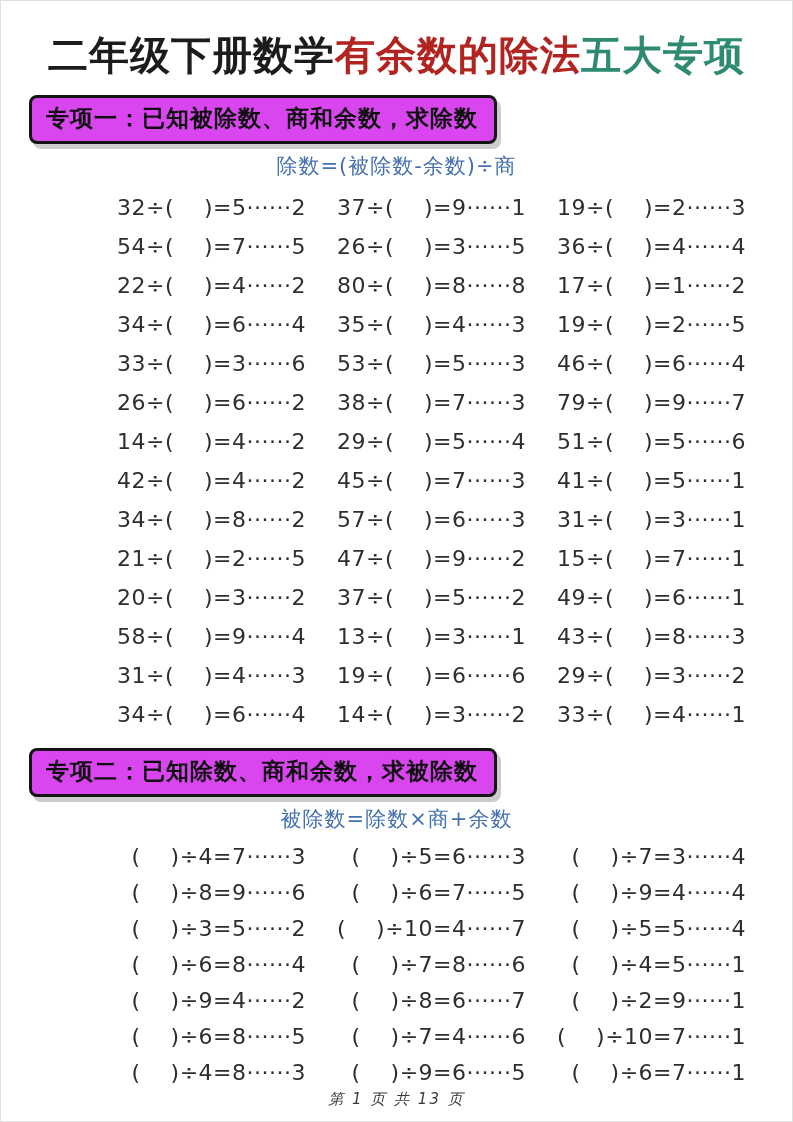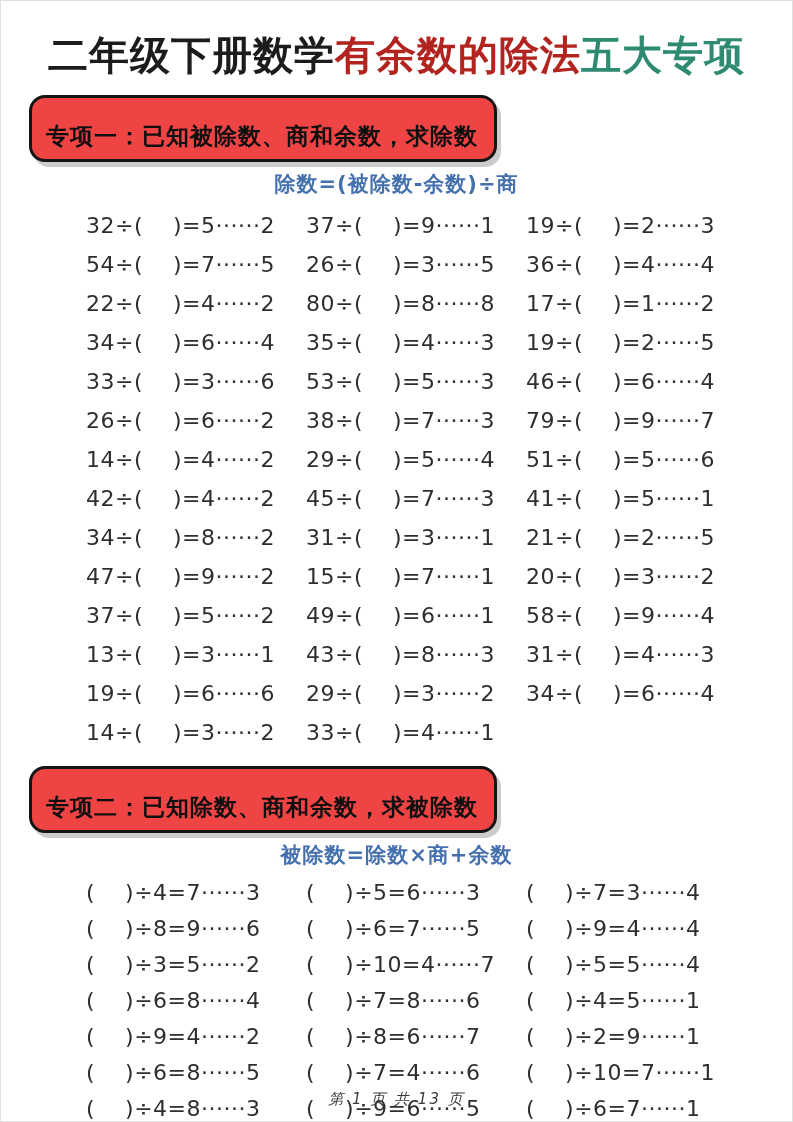--- a/index.html
+++ b/index.html
@@ -19,33 +19,33 @@
     text-align:center;margin-top:32px;font-size:40px;font-weight:bold;
     line-height:1.15;letter-spacing:1px;white-space:nowrap;font-family:Liberation Serif, serif;
   }
   .t-black{color:#1c1c1c;}
   .t-red{color:var(--red);}
   .t-teal{color:var(--teal);}
   .heading-row{margin-left:28px;}
   .heading-row.second{margin-top:14px;}
   .heading-row.first{margin-top:16px;}
   .heading-box{
-    display:inline-block;background:#ef4444;border:3px solid #141414;
-    border-radius:16px;padding:23px 16px 7px 14px;
+    display:inline-block;background:#d946ef;border:3px solid #141414;
+    border-radius:8px;padding:5px 16px 7px 14px;
     font-size:23px;font-weight:bold;color:#0f0f0f;
     box-shadow:4px 5px 0 #cccccc;letter-spacing:1px;white-space:nowrap;
   }
   .formula{
-    text-align:center;color:var(--blue);font-size:21px;font-weight:700;
+    text-align:center;color:var(--blue);font-size:21px;font-weight:400;
     margin-top:8px;line-height:28px;letter-spacing:1px;
   }
   .formula.second{margin-top:8px;}
   .grid{
     display:grid;grid-template-columns:1fr 1fr 1fr;
-    padding:0 46px 0 85px;margin-top:8px;
+    padding:0 46px 0 85px;margin-top:8px;text-align:right;
   }
   .grid .problem{
     font-size:22px;color:var(--ink);white-space:pre;
     line-height:39px;height:39px;letter-spacing:0.5px;
   }
   .grid.sec2{margin-top:6px;}
   .grid.sec2 .problem{line-height:36px;height:36px;}
   .footer{
     position:absolute;left:0;right:0;bottom:12px;text-align:center;
     font-size:15px;color:#3b3b3b;letter-spacing:2px;font-style:italic;
@@ -85,20 +85,21 @@
       <div class="problem">26÷(　 )=6······2</div>
       <div class="problem">38÷(　 )=7······3</div>
       <div class="problem">79÷(　 )=9······7</div>
       <div class="problem">14÷(　 )=4······2</div>
       <div class="problem">29÷(　 )=5······4</div>
       <div class="problem">51÷(　 )=5······6</div>
       <div class="problem">42÷(　 )=4······2</div>
       <div class="problem">45÷(　 )=7······3</div>
       <div class="problem">41÷(　 )=5······1</div>
       <div class="problem">34÷(　 )=8······2</div>
+      <div class="problem">57÷(　 )=6······3</div>
       <div class="problem">31÷(　 )=3······1</div>
       <div class="problem">21÷(　 )=2······5</div>
       <div class="problem">47÷(　 )=9······2</div>
       <div class="problem">15÷(　 )=7······1</div>
       <div class="problem">20÷(　 )=3······2</div>
       <div class="problem">37÷(　 )=5······2</div>
       <div class="problem">49÷(　 )=6······1</div>
       <div class="problem">58÷(　 )=9······4</div>
       <div class="problem">13÷(　 )=3······1</div>
       <div class="problem">43÷(　 )=8······3</div>

